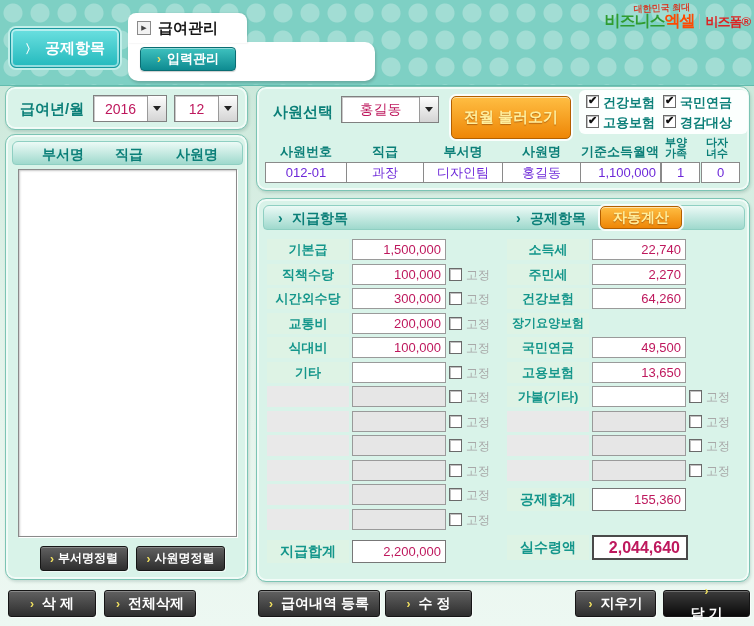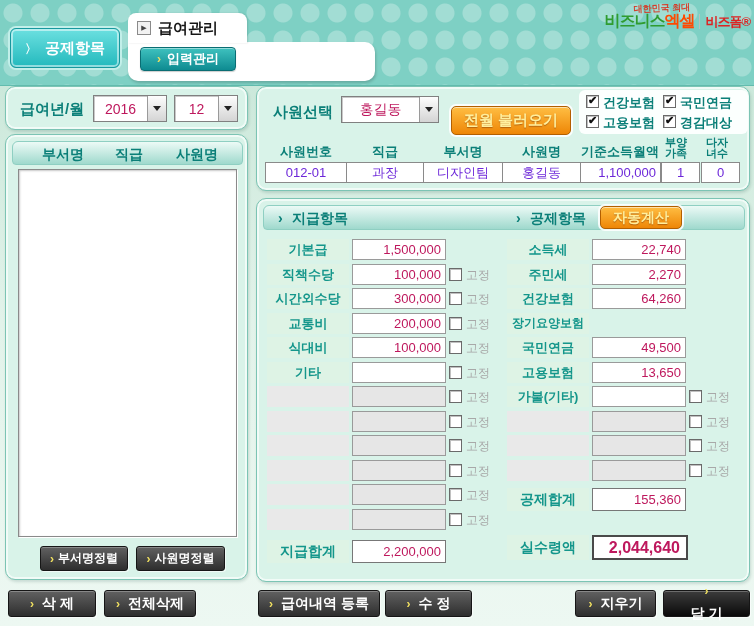--- a/index.html
+++ b/index.html
@@ -150,21 +150,21 @@
       <span>사원명정렬</span>
     </div>
   </div>
 
   <div class="panel" style="left:256px; top:86px; width:494px; height:105px;">
     <span class="tealtxt fs15" style="position:absolute; left:16px; top:16px;">사원선택</span>
     <div class="dropdown" style="left:84px; top:9px; width:98px; height:27px;">
       <span class="dd-val">홍길동</span>
       <span class="dd-btn"></span>
     </div>
-    <div class="btn-orange" style="left:194px; top:19px; width:120px; height:29px; font-size:15px;">
+    <div class="btn-orange" style="left:194px; top:9px; width:120px; height:43px; font-size:15px;">
       <span>전월 불러오기</span>
     </div>
     <div style="position:absolute; left:322px; top:3px; width:169px; height:44px; background:#fcfffe; border-radius:6px;">
       <span class="cb checked" style="left:7px; top:5px;"></span>
       <span class="tealtxt" style="position:absolute; left:24px; top:4px; font-size:13px;">건강보험</span>
       <span class="cb checked" style="left:84px; top:5px;"></span>
       <span class="tealtxt" style="position:absolute; left:101px; top:4px; font-size:13px;">국민연금</span>
       <span class="cb checked" style="left:7px; top:25px;"></span>
       <span class="tealtxt" style="position:absolute; left:24px; top:24px; font-size:13px;">고용보험</span>
       <span class="cb checked" style="left:84px; top:25px;"></span>

